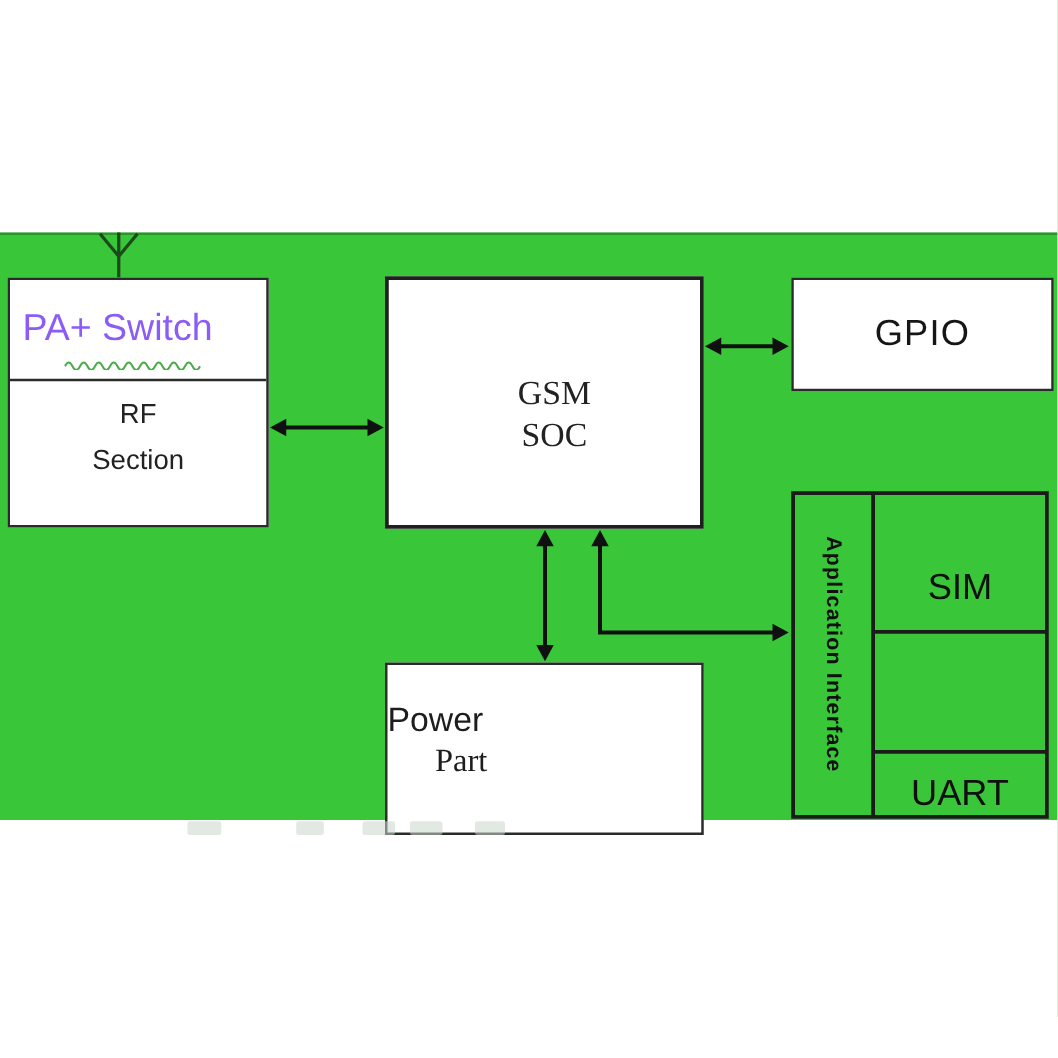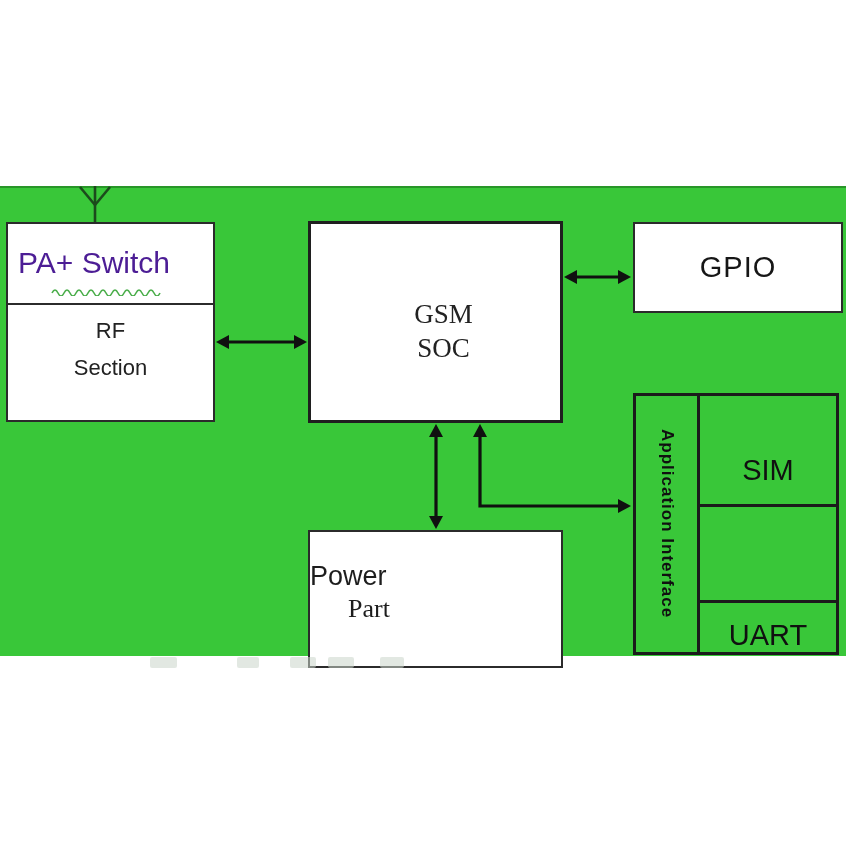--- a/index.html
+++ b/index.html
@@ -8,21 +8,21 @@
   .canvas { position:relative; width:846px; height:846px; background:#ffffff; }
 
   .band { position:absolute; left:0; top:186px; width:846px; height:470px;
           background:#39c739; border-top:2px solid rgba(20,90,20,.45); }
 
   .box { position:absolute; background:#ffffff; border:2px solid #2b2b2b; color:#1d1d1d; }
 
   
   .pa-rf { left:6px; top:222px; width:209px; height:200px; border-width:2px; }
   .pa-cell { position:relative; height:81px; border-bottom:2px solid #2b2b2b; }
-  .pa-label { position:absolute; left:10px; top:22px; font-size:30px; color:#4c1d95;
+  .pa-label { position:absolute; left:10px; top:22px; font-size:30px; color:#8b5cf6;
               letter-spacing:0px; white-space:nowrap; }
   .squiggle { position:absolute; left:42px; top:63px; }
   .rf-cell { height:113px; text-align:center; padding-top:7px; font-size:22px; color:#222; }
   .rf-cell .line { display:block; line-height:37px; }
 
   
   .gsm { left:308px; top:221px; width:255px; height:202px; border-width:3px;
          border-color:#1f1f1f; display:flex; flex-direction:column; align-items:center;
          justify-content:flex-start; padding-top:73px;
          font-family:"Liberation Serif", serif; font-size:27px; color:#222; }

